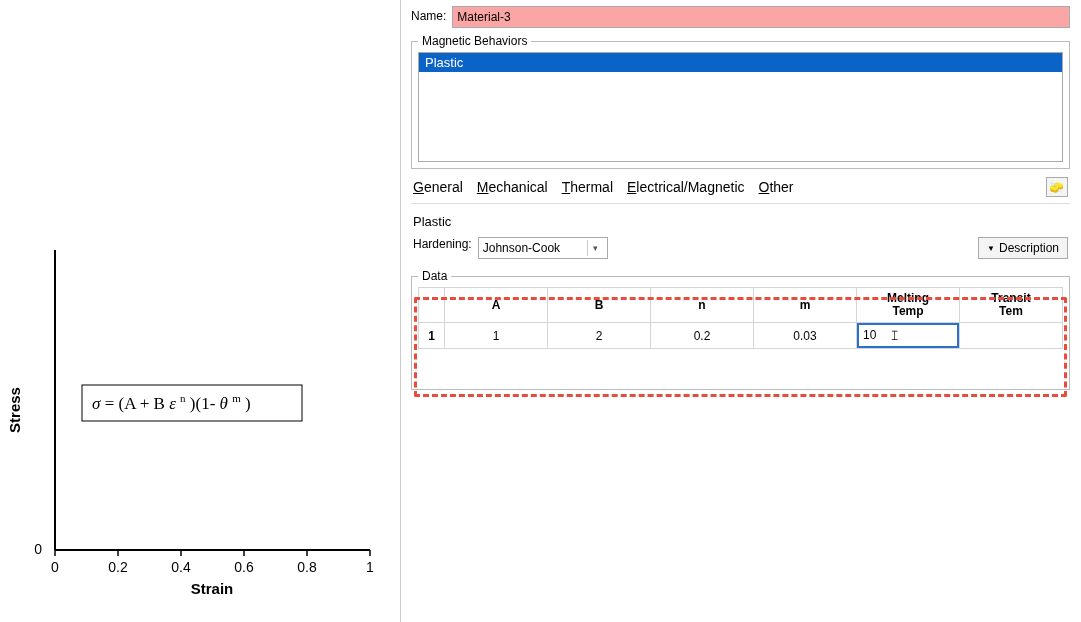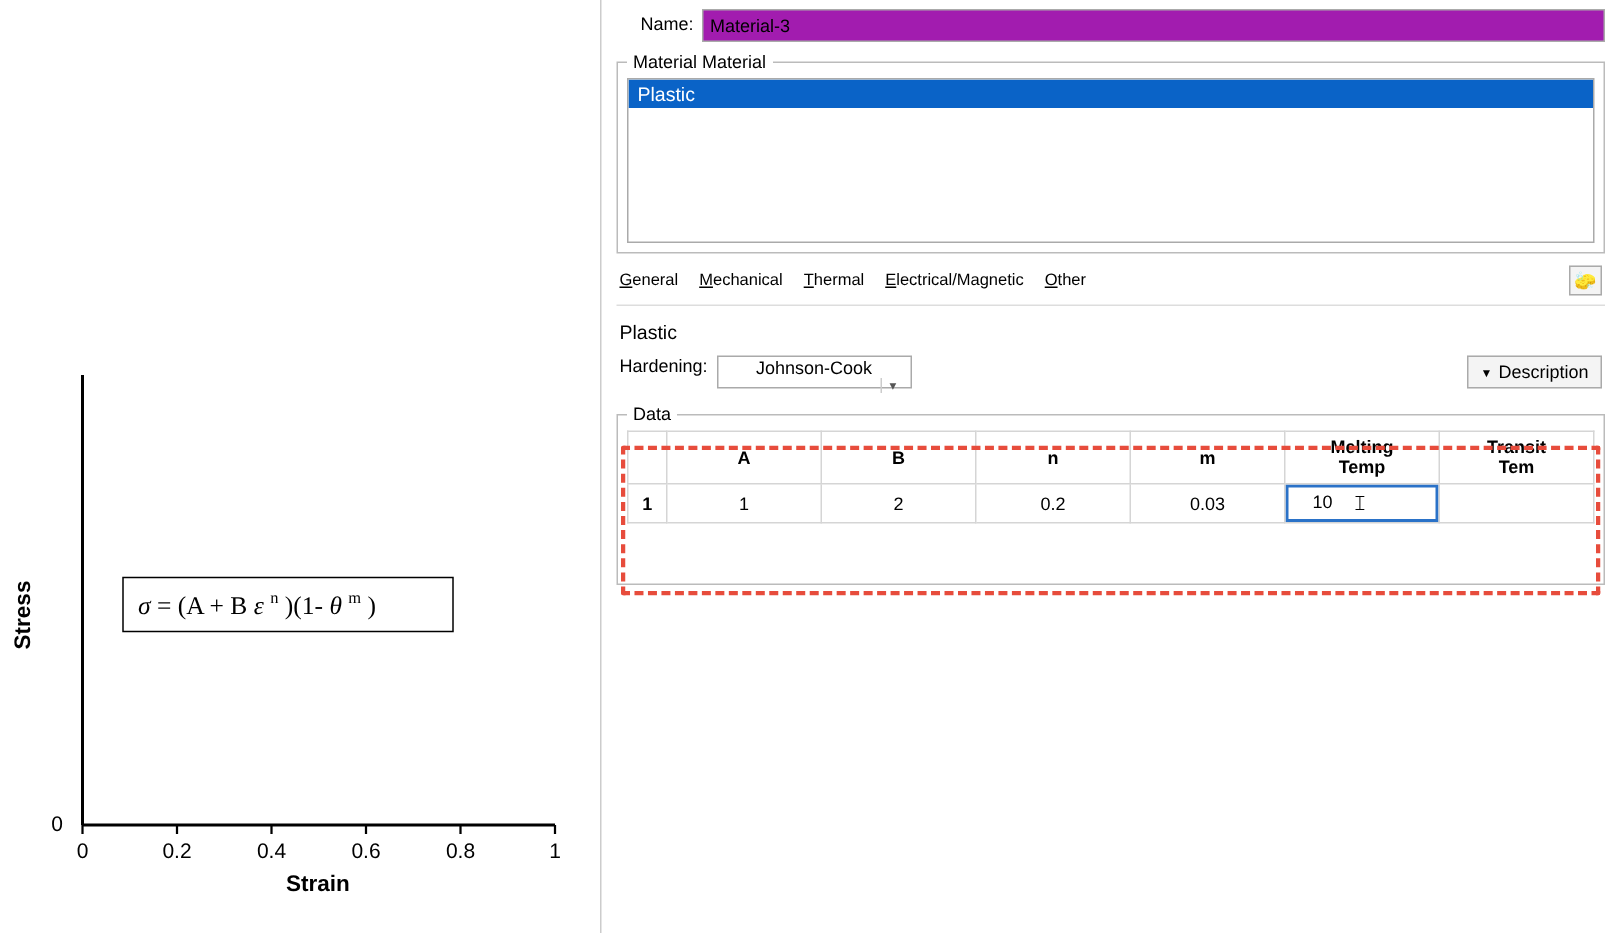--- a/index.html
+++ b/index.html
@@ -61,27 +61,27 @@
 
   .body {
     padding: 6px 10px 0 10px;
     display: flex;
     flex-direction: column;
     gap: 4px;
     flex: 1;
     overflow: hidden;
   }
 
-  .row { display: flex; align-items: flex-start; gap: 6px; margin-left: 16px; }
+  .row { display: flex; align-items: flex-start; gap: 6px; }
   .row label { padding-top: 3px; }
   input[type=text] {
     font: 12px "Segoe UI", sans-serif;
     padding: 2px 4px;
     border: 1px solid #aaa;
-    background: #a21caf;
+    background: #fca5a5;
   }
   .name-input { flex: 1; height: 22px; }
   .desc-input { flex: 1; height: 34px; }
   .edit-icon {
     width: 20px; height: 20px;
     display: flex; align-items: center; justify-content: center;
     align-self: center;
     color: #da8a1a;
     font-size: 14px;
   }
@@ -112,21 +112,21 @@
   }
 
   .menu-row {
     display: flex;
     align-items: center;
     gap: 14px;
     padding: 4px 2px 6px 2px;
     border-bottom: 1px solid #ddd;
   }
   .menu-row .menu {
-    font-size: 11px;
+    font-size: 14px;
     cursor: default;
   }
   .menu u { text-decoration: underline; }
   .menu-row .spacer { flex: 1; }
   .delete-btn {
     width: 22px; height: 20px;
     border: 1px solid #aaa;
     background: #f4f4f4;
     display: flex; align-items: center; justify-content: center;
     font-size: 12px; color: #c0392b;
@@ -137,21 +137,21 @@
     font-size: 13px;
   }
 
   .hardening-row {
     display: flex; align-items: flex-start; gap: 6px;
     padding: 2px 2px 4px 2px;
   }
   .select-like {
     display: inline-flex; align-items: center;
     border: 1px solid #aaa; background: #fff;
-    height: 22px; min-width: 130px; padding: 0 4px; flex-direction: column;
+    height: 22px; min-width: 130px; padding: 0 4px;
   }
   .select-like .caret {
     margin-left: auto;
     width: 16px; height: 16px;
     border-left: 1px solid #ccc;
     display: flex; align-items: center; justify-content: center;
     font-size: 9px; color: #555;
   }
   .hardening-row .spacer { flex: 1; }
   .suboptions-btn {
@@ -193,21 +193,21 @@
     background: #fff;
     font-weight: bold;
     width: 22px;
   }
   table.data td.editing {
     padding: 0;
   }
   table.data td.editing .cell-input {
     width: 100%; height: 100%;
     border: 2px solid #2a72c8;
-    padding: 2px 16px;
+    padding: 2px 4px;
     font: 12px "Segoe UI", sans-serif;
     text-align: left;
   }
   .text-cursor {
     display: inline-block;
     margin-left: 10px;
     font-size: 14px;
     vertical-align: middle;
   }
 
@@ -261,21 +261,21 @@
 <div class="dialog">
 
   <div class="body">
     <div class="row">
       <label>Name:</label>
       <input type="text" class="name-input" value="Material-3" style="">
     </div>
 
 
     <fieldset>
-      <legend>Material Material</legend>
+      <legend>Magnetic Behaviors</legend>
       <div class="behaviors-list">
         <div class="item selected">Plastic</div>
       </div>
     </fieldset>
 
     <div class="menu-row">
       <span class="menu"><u>G</u>eneral</span>
       <span class="menu"><u>M</u>echanical</span>
       <span class="menu"><u>T</u>hermal</span>
       <span class="menu"><u>E</u>lectrical/Magnetic</span>

